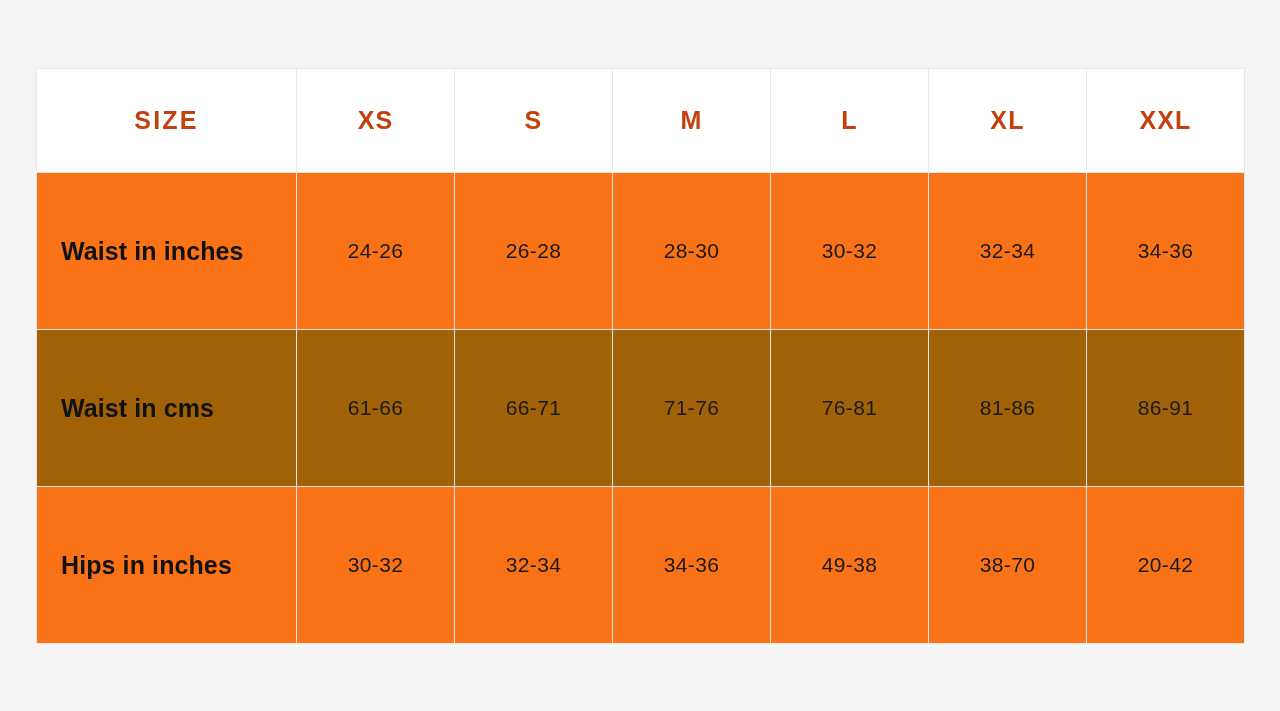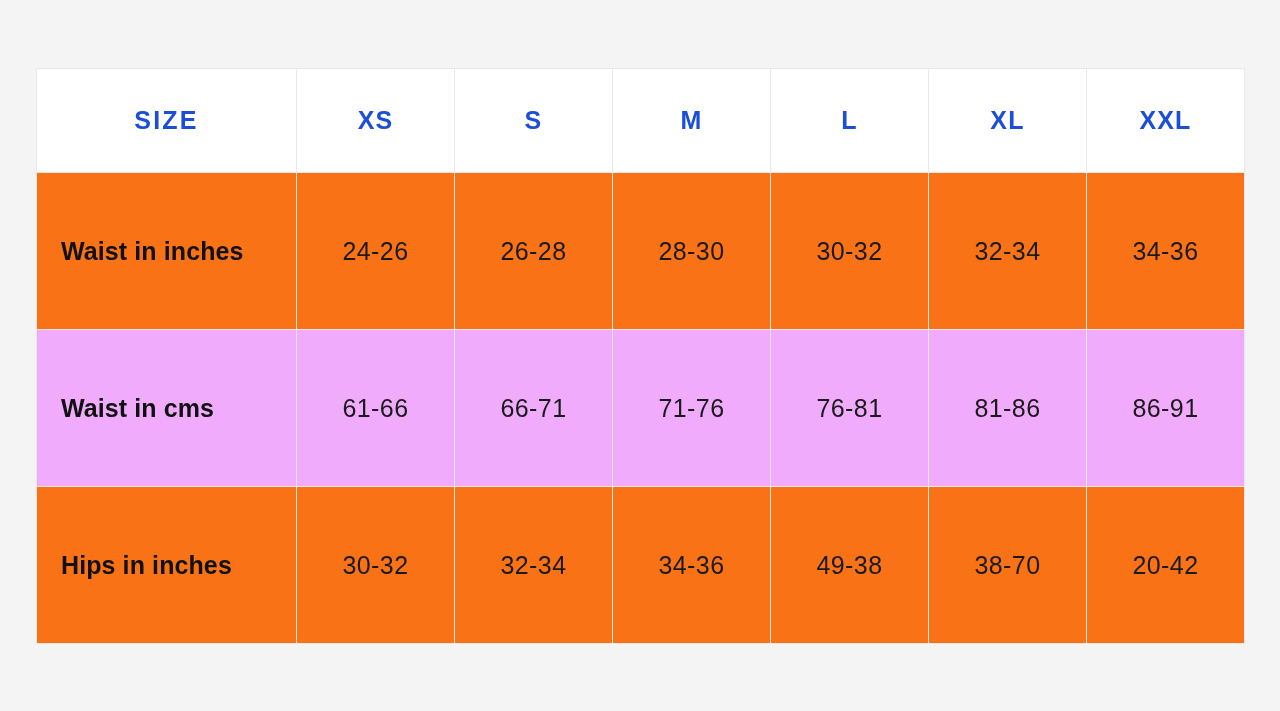--- a/index.html
+++ b/index.html
@@ -39,21 +39,21 @@
   }
 
   table.size-chart col.col-label { width: 260px; }
   table.size-chart col.col-size   { width: 158px; }
 
   table.size-chart th,
   table.size-chart td {
     border: 1px solid #e8e8e8;
     padding: 0 12px;
     box-sizing: border-box;
-    color: #1d4ed8;
+    color: #c2410c;
     vertical-align: middle;
   }
 
   
   thead tr {
     background: #ffffff;
     height: 104px;
   }
   thead th {
     font-size: 25px;
@@ -68,33 +68,33 @@
   }
 
   
   tbody tr {
     height: 118px;
   }
   tbody tr.stripe {
     background: #f97316;
   }
   tbody tr.plain {
-    background: #f0abfc;
+    background: #a16207;
   }
 
   tbody td.row-label {
     font-size: 25px;
     font-weight: 700;
     text-align: left;
     padding-left: 24px;
     color: #111111;
     letter-spacing: 0.1px;
   }
   tbody td.row-value {
-    font-size: 25px;
+    font-size: 21px;
     font-weight: 400;
     text-align: center;
     color: #1a1a1a;
     letter-spacing: 0.4px;
   }
 </style>
 </head>
 <body>
 
 <div class="page">

